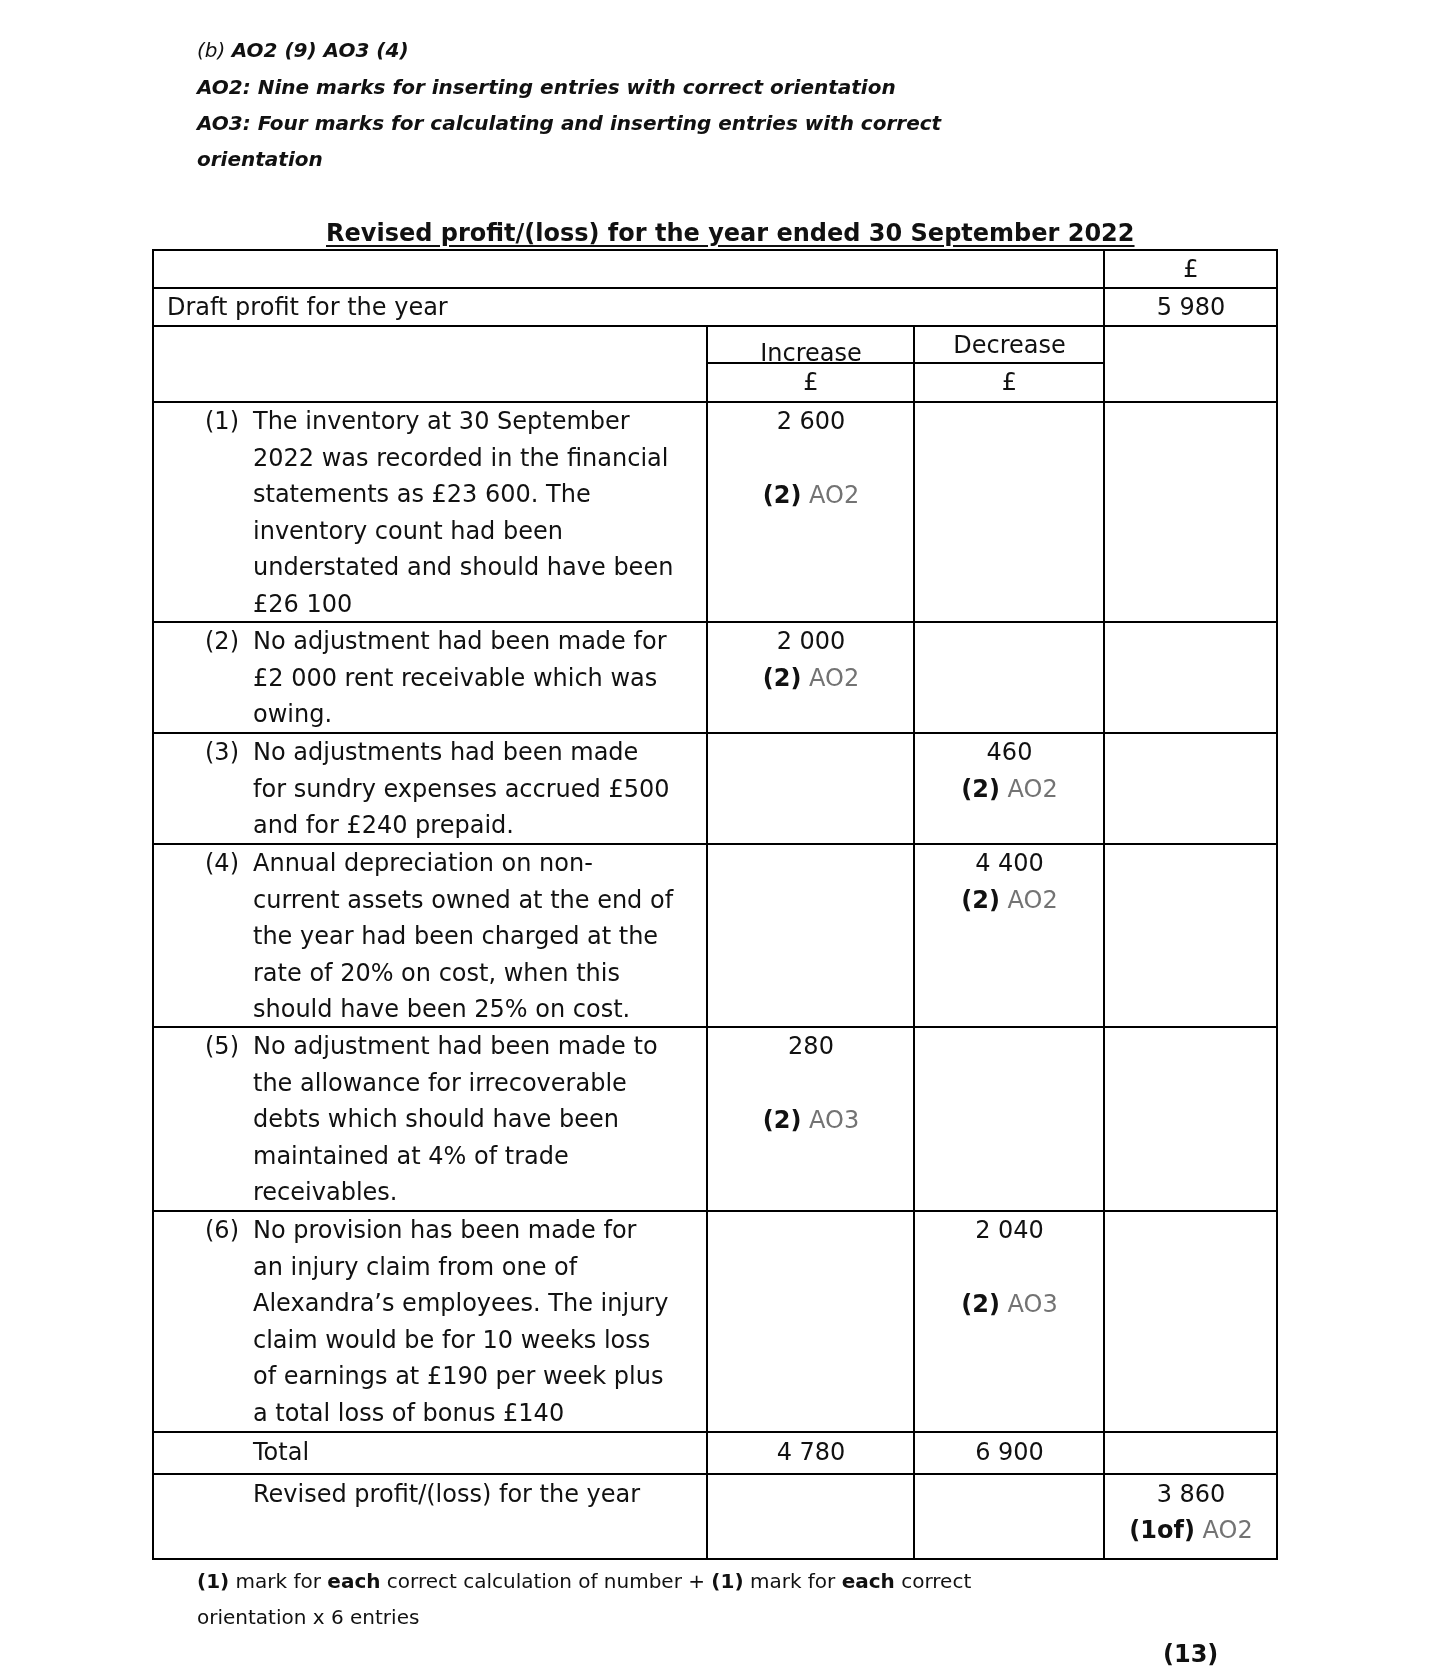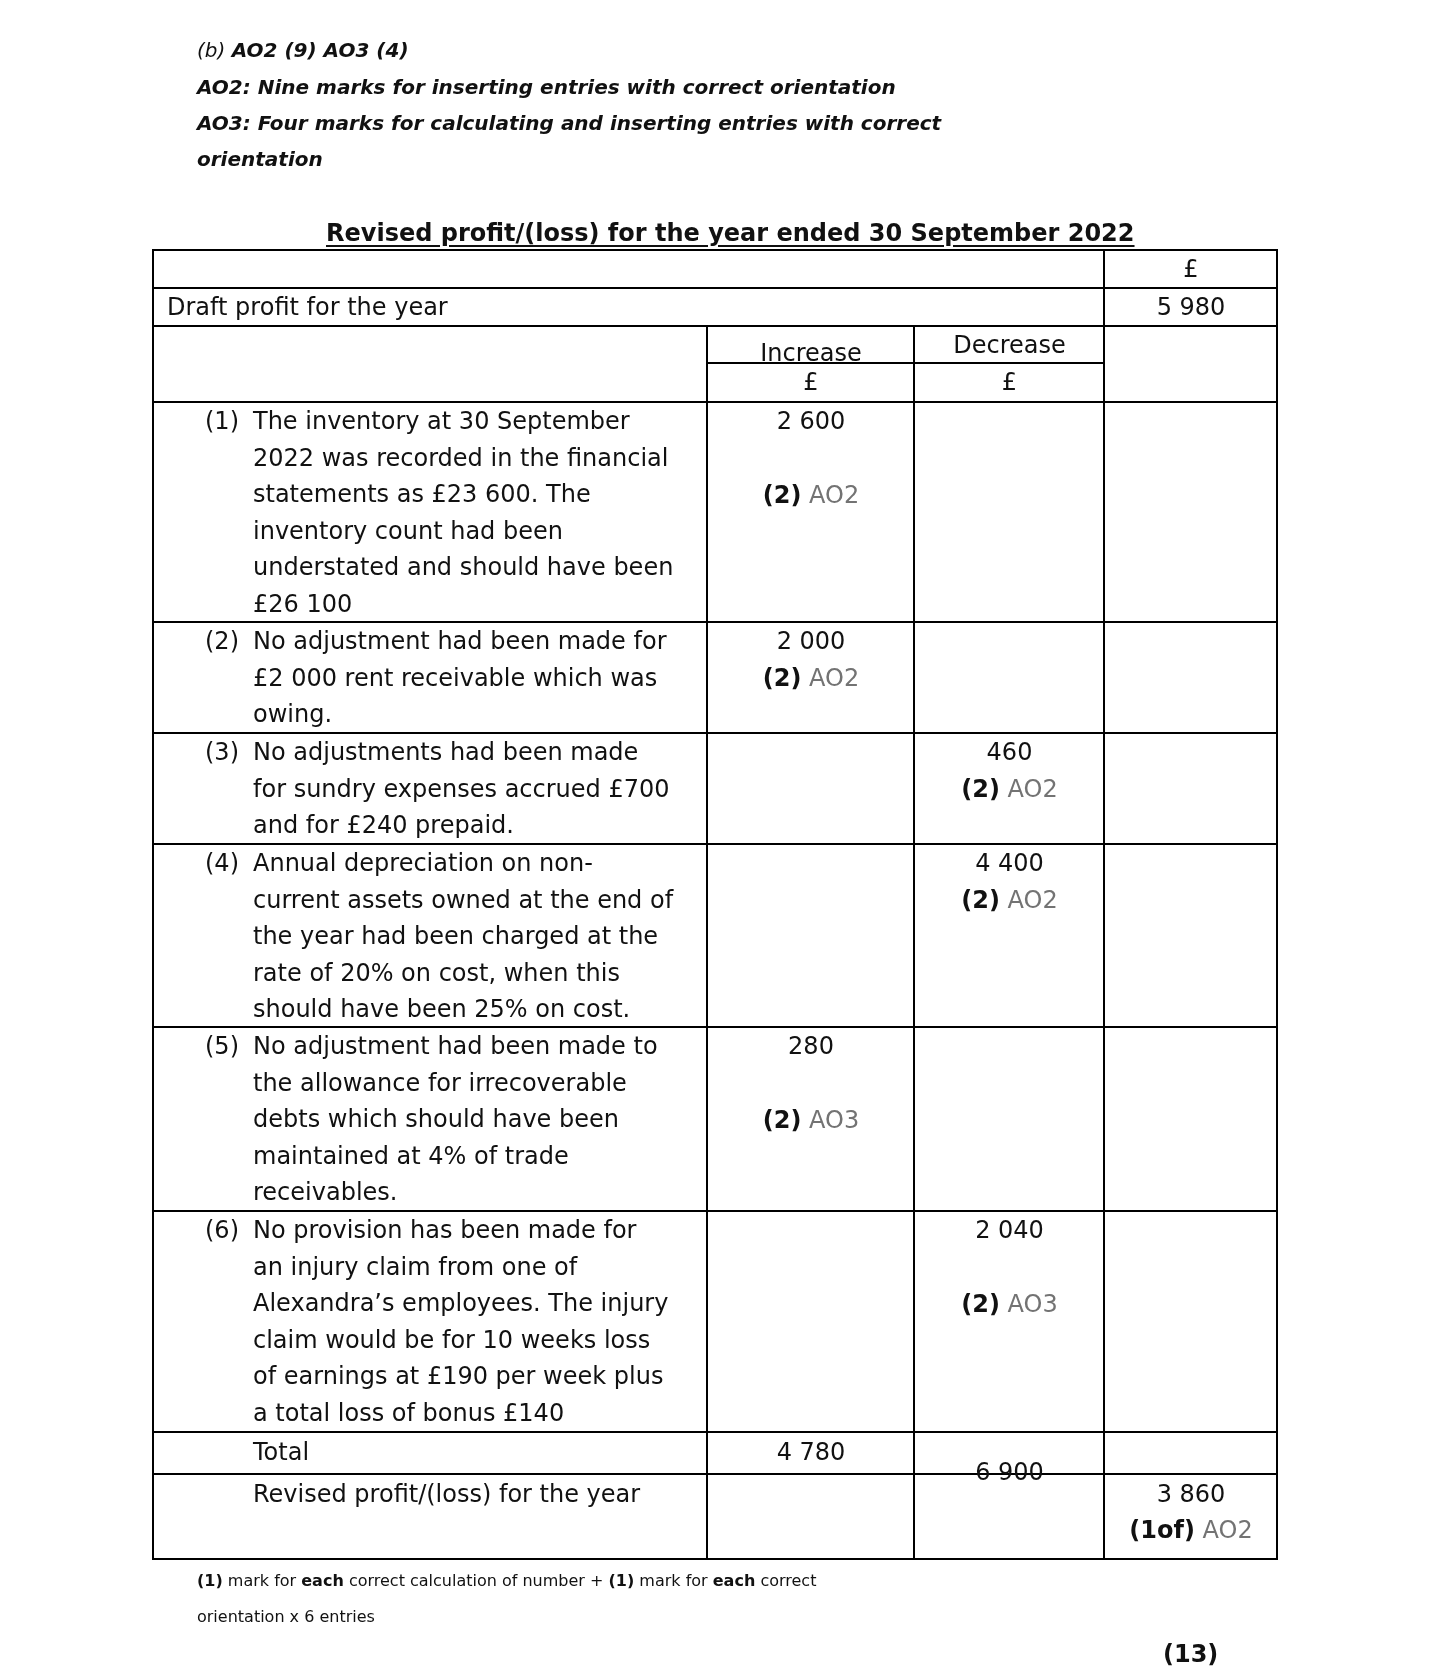--- a/index.html
+++ b/index.html
@@ -21,21 +21,21 @@
   .h { height: 2px; }
   .v { width: 2px; }
   .cell { position: absolute; font-size: 24px; line-height: 36px; }
   .ctr { text-align: center; }
   .item {
     position: absolute; left: 205px; width: 500px; font-size: 24px; line-height: 36.6px;
     white-space: normal;
   }
   .item .num { position: absolute; left: 0; top: 0; }
   .item .txt { margin-left: 48px; display: block; }
-  .note { left: 197px; font-size: 16px; line-height: 36px; }
+  .note { left: 197px; font-size: 20px; line-height: 36px; }
 </style>
 </head>
 <body>
 
 <div class="abs hdr" style="top:32px;">
   <span>(b)</span>
   <span class="b">AO2 (9) AO3 (4)</span>
 </div>
 <div class="abs hdr b" style="top:69px;text-align:right;">AO2: Nine marks for inserting entries with correct orientation</div>
 <div class="abs hdr b" style="top:105px;">AO3: Four marks for calculating and inserting entries with correct</div>
@@ -97,21 +97,21 @@
     <span class="txt">owing.</span>
   </div>
   <div class="cell ctr" style="left:708px; width:206px; top:623px;">2 000</div>
   <div class="cell ctr" style="left:708px; width:206px; top:660px;">
     <span class="b">(2)</span> <span class="red">AO2</span>
   </div>
 
   <div class="item" style="top:734px;">
     <span class="num">(3)</span>
     <span class="txt">No adjustments had been made</span>
-    <span class="txt">for sundry expenses accrued £700</span>
+    <span class="txt">for sundry expenses accrued £500</span>
     <span class="txt">and for £240 prepaid.</span>
   </div>
   <div class="cell ctr" style="left:915px; width:189px; top:734px;">460</div>
   <div class="cell ctr" style="left:915px; width:189px; top:771px;">
     <span class="b">(2)</span> <span class="red">AO2</span>
   </div>
 
   <div class="item" style="top:845px;">
     <span class="num">(4)</span>
     <span class="txt">Annual depreciation on non-</span>
@@ -147,21 +147,21 @@
     <span class="txt">of earnings at £190 per week plus</span>
     <span class="txt">a total loss of bonus £140</span>
   </div>
   <div class="cell ctr" style="left:915px; width:189px; top:1212px;">2 040</div>
   <div class="cell ctr" style="left:915px; width:189px; top:1286px;">
     <span class="b">(2)</span> <span class="red">AO3</span>
   </div>
 
   <div class="cell" style="left:253px; top:1434px;">Total</div>
   <div class="cell ctr" style="left:708px; width:206px; top:1434px;">4 780</div>
-  <div class="cell ctr" style="left:915px; width:189px; top:1434px;margin-top:20px;">6 900</div>
+  <div class="cell ctr" style="left:915px; width:189px; top:1434px;">6 900</div>
 
   <div class="cell" style="left:253px; top:1476px;">Revised profit/(loss) for the year</div>
   <div class="cell ctr" style="left:1105px; width:172px; top:1476px;">3 860</div>
   <div class="cell ctr" style="left:1105px; width:172px; top:1512px;">
     <span class="b">(1of)</span> <span class="red">AO2</span>
   </div>
 </div>
 
 <div class="abs note" style="top:1563px;">
   <span class="b">(1)</span><span> mark for </span><span class="b">each</span><span> correct calculation of number + </span><span class="b">(1)</span><span> mark for </span><span class="b">each</span><span> correct</span>

